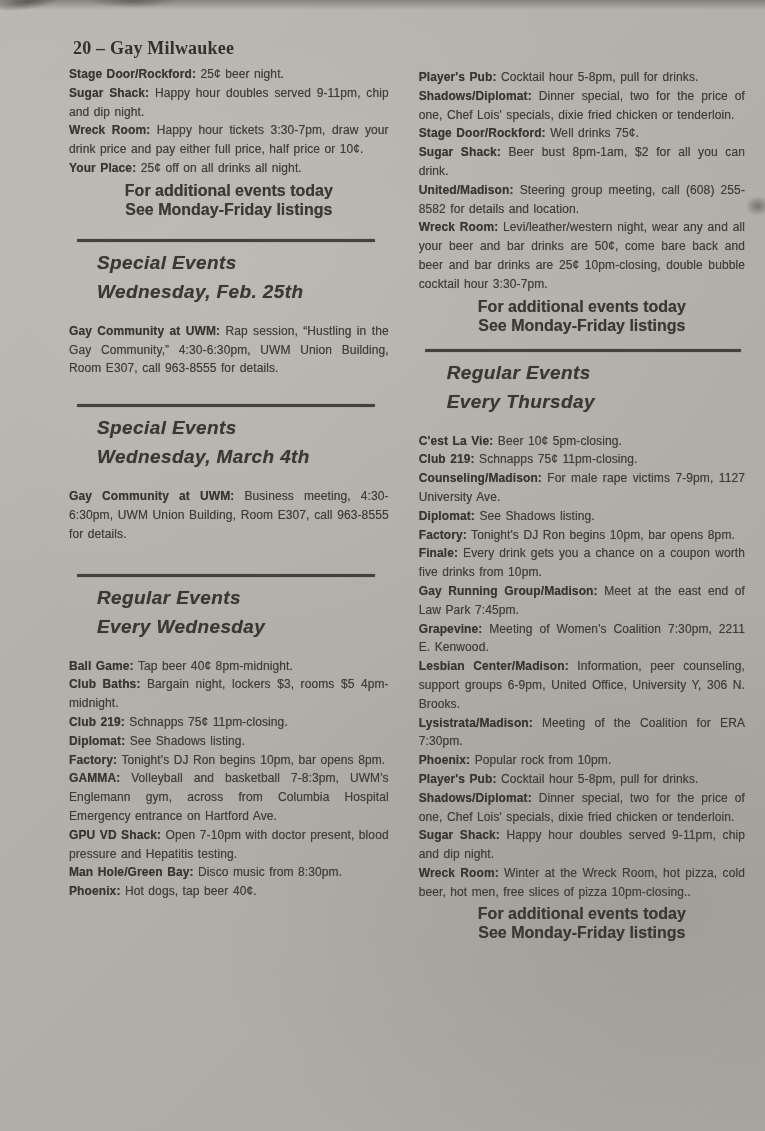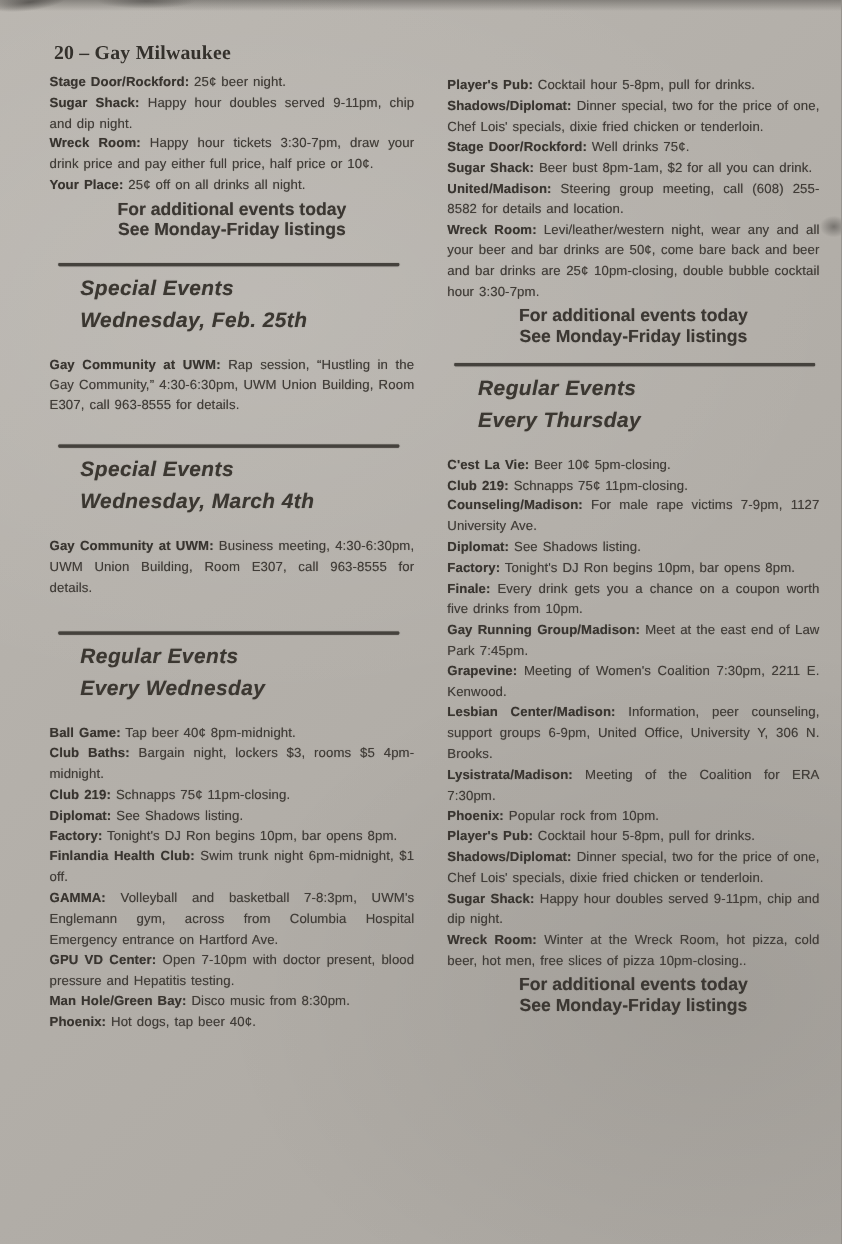--- a/index.html
+++ b/index.html
@@ -22,21 +22,21 @@
     pointer-events:none;
   }
   .smudge{position:absolute;pointer-events:none;border-radius:50%;}
   .smudge.a{left:-8px;top:-6px;width:70px;height:16px;transform:rotate(-8deg);
     background:radial-gradient(ellipse at center,rgba(30,28,26,.45),rgba(0,0,0,0) 70%);}
   .smudge.b{left:88px;top:-6px;width:90px;height:14px;
     background:radial-gradient(ellipse at center,rgba(30,28,26,.35),rgba(0,0,0,0) 70%);}
   .smudge.c{right:-6px;top:196px;width:26px;height:20px;
     background:radial-gradient(ellipse at center,rgba(30,28,26,.40),rgba(0,0,0,0) 70%);}
 
-  .cols{display:flex;gap:30px;}
+  .cols{display:flex;gap:30px;margin-left:24px;}
   .col{box-sizing:border-box;}
   .col.left{width:340px;}
   .col.right{width:347px;padding-top:30px;}
 
   .page-header{
     font-family:"Liberation Serif",serif;
     font-size:18px;font-weight:bold;letter-spacing:.2px;
     margin:0 0 6px 4px;color:#34312c;
   }
 
@@ -122,23 +122,22 @@
         <h2 class="sec-title">
           <div>Regular Events</div>
           <div>Every Wednesday</div>
         </h2>
         <div class="sec-listings">
           <p class="listing"><b>Ball Game:</b> <span>Tap beer 40¢ 8pm-midnight.</span></p>
           <p class="listing"><b>Club Baths:</b> <span>Bargain night, lockers $3, rooms $5 4pm-midnight.</span></p>
           <p class="listing"><b>Club 219:</b> <span>Schnapps 75¢ 11pm-closing.</span></p>
           <p class="listing"><b>Diplomat:</b> <span>See Shadows listing.</span></p>
           <p class="listing"><b>Factory:</b> <span>Tonight's DJ Ron begins 10pm, bar opens 8pm.</span></p>
-          <p class="listing"><b>Finlandia Health Club:</b> <span>Swim trunk night 6pm-midnight, $1 off.</span></p>
           <p class="listing"><b>GAMMA:</b> <span>Volleyball and basketball 7-8:3pm, UWM's Englemann gym, across from Columbia Hospital Emergency entrance on Hartford Ave.</span></p>
-          <p class="listing"><b>GPU VD Center:</b> <span>Open 7-10pm with doctor present, blood pressure and Hepatitis testing.</span></p>
+          <p class="listing"><b>GPU VD Shack:</b> <span>Open 7-10pm with doctor present, blood pressure and Hepatitis testing.</span></p>
           <p class="listing"><b>Man Hole/Green Bay:</b> <span>Disco music from 8:30pm.</span></p>
           <p class="listing"><b>Phoenix:</b> <span>Hot dogs, tap beer 40¢.</span></p>
         </div>
       </div>
     </div>
 
     <div class="col right">
       <div>
         <p class="listing"><b>Player's Pub:</b> <span>Cocktail hour 5-8pm, pull for drinks.</span></p>
         <p class="listing"><b>Shadows/Diplomat:</b> <span>Dinner special, two for the price of one, Chef Lois' specials, dixie fried chicken or tenderloin.</span></p>

